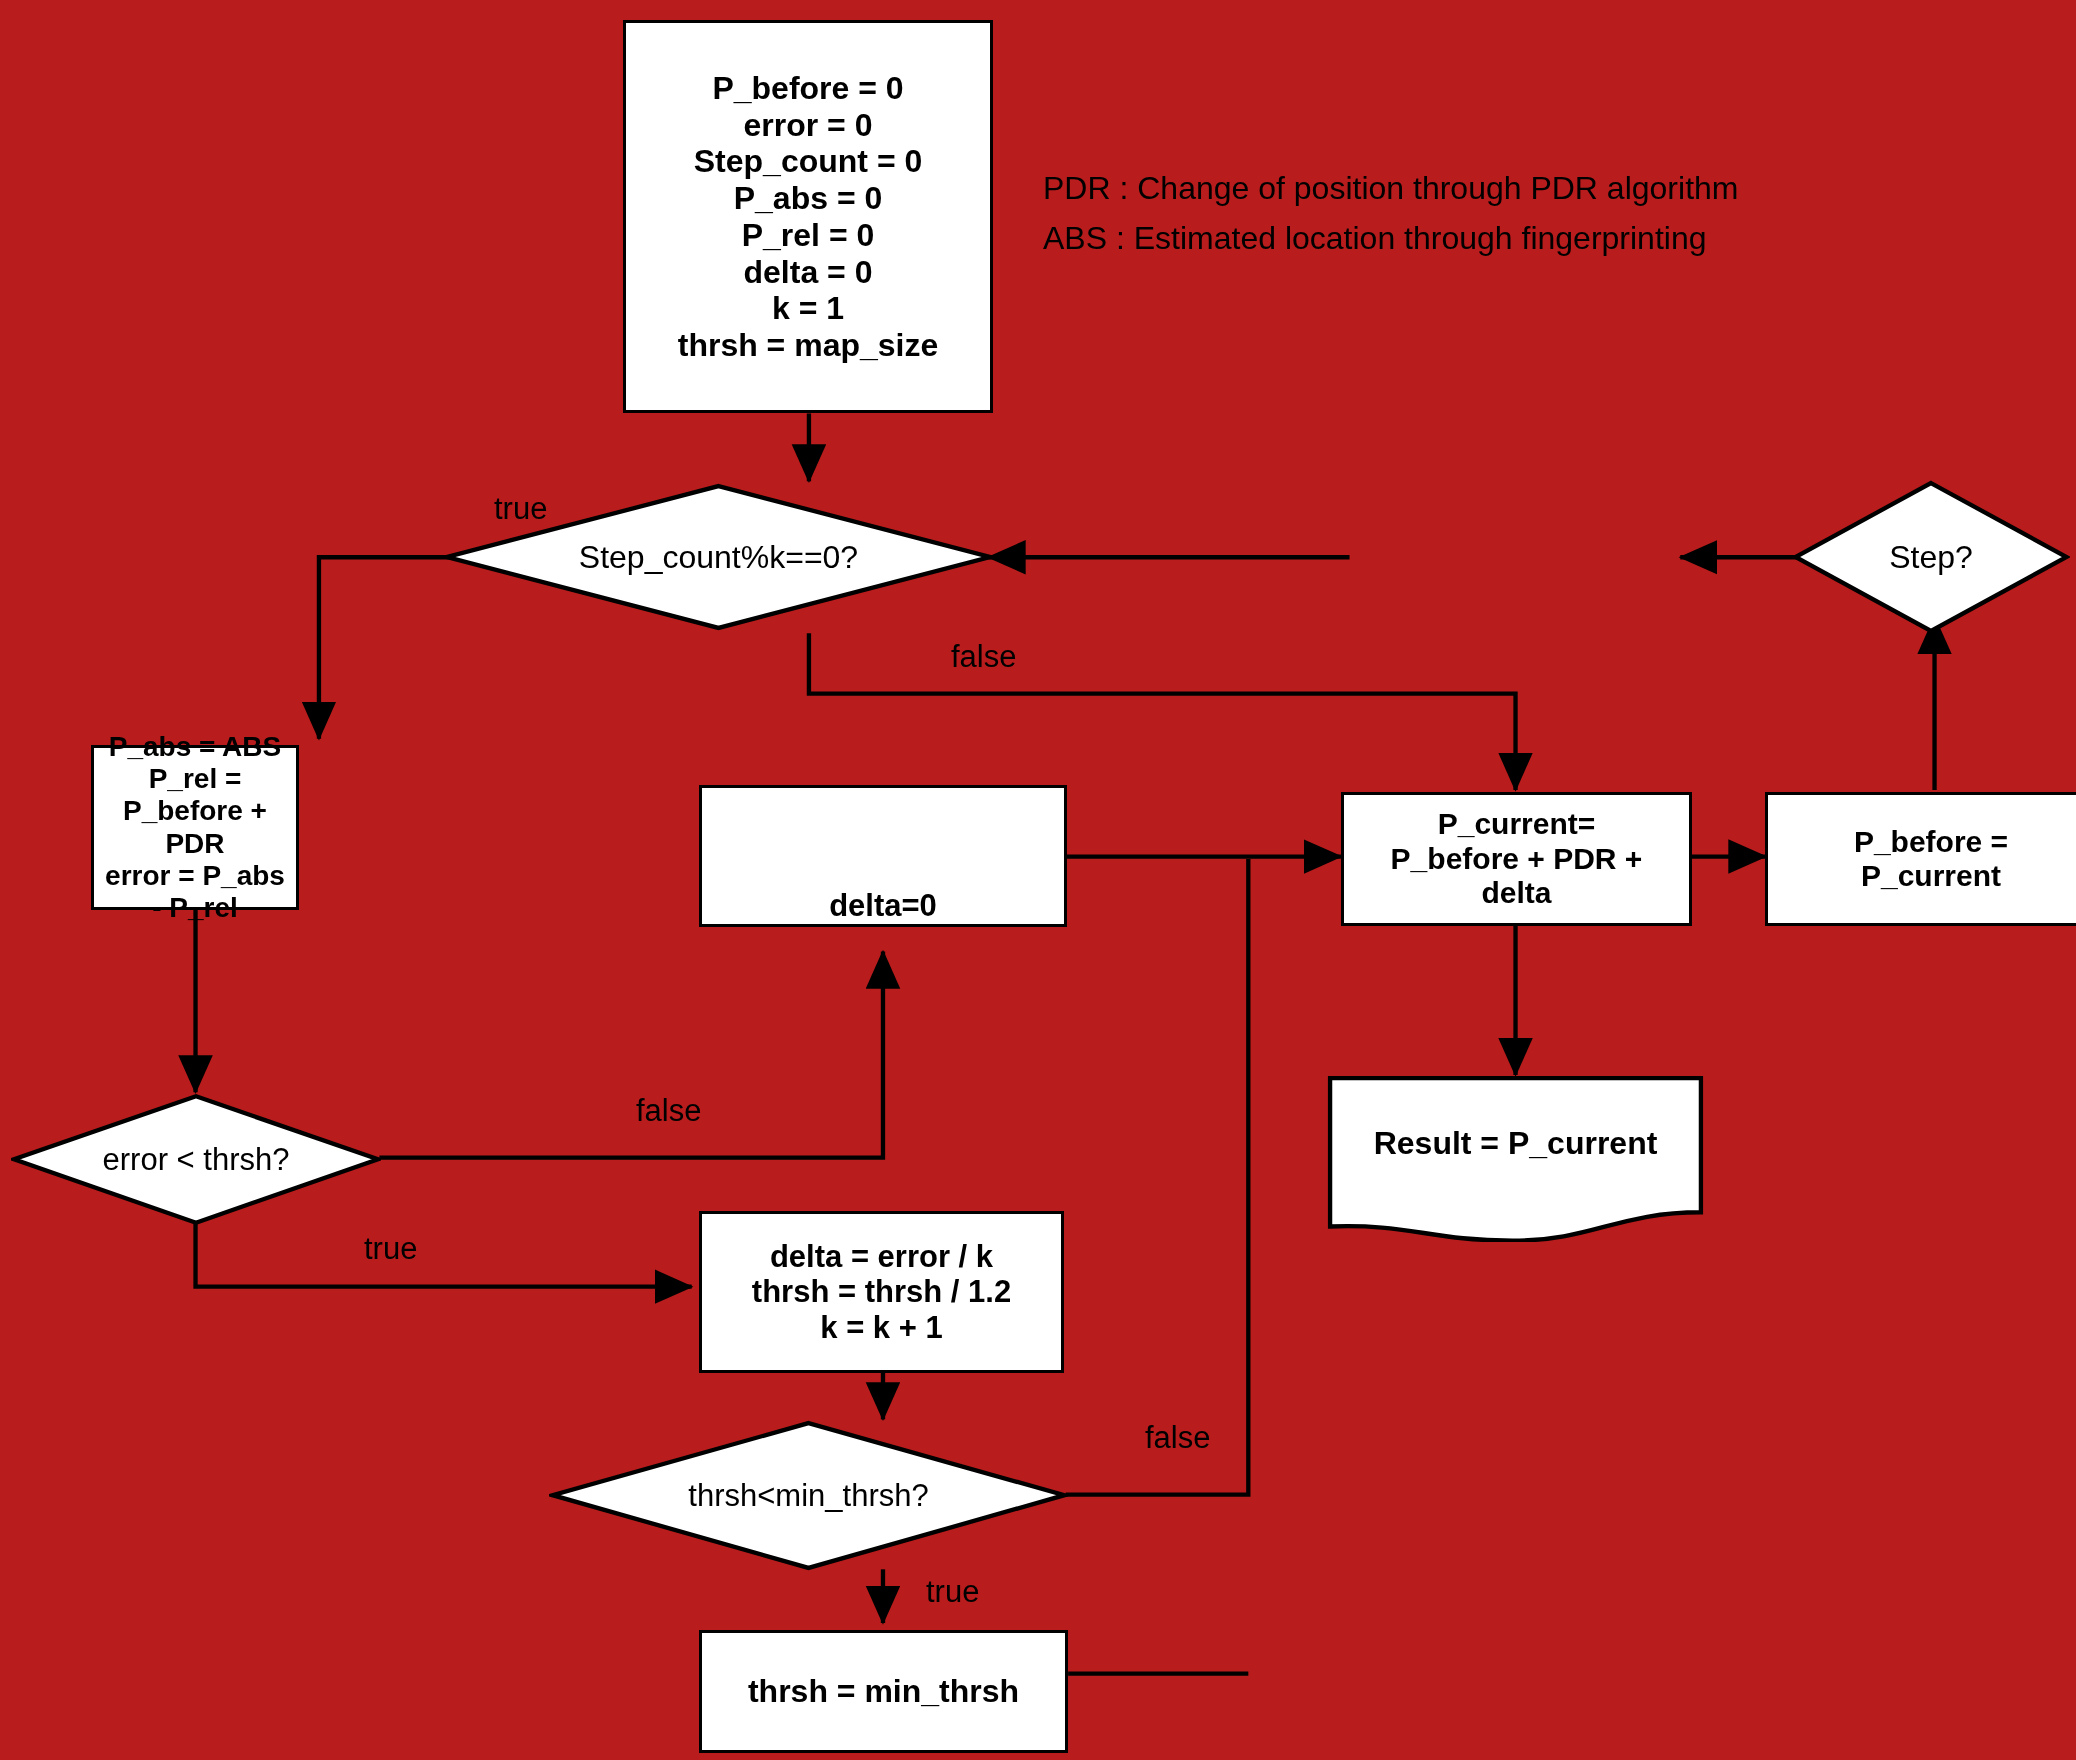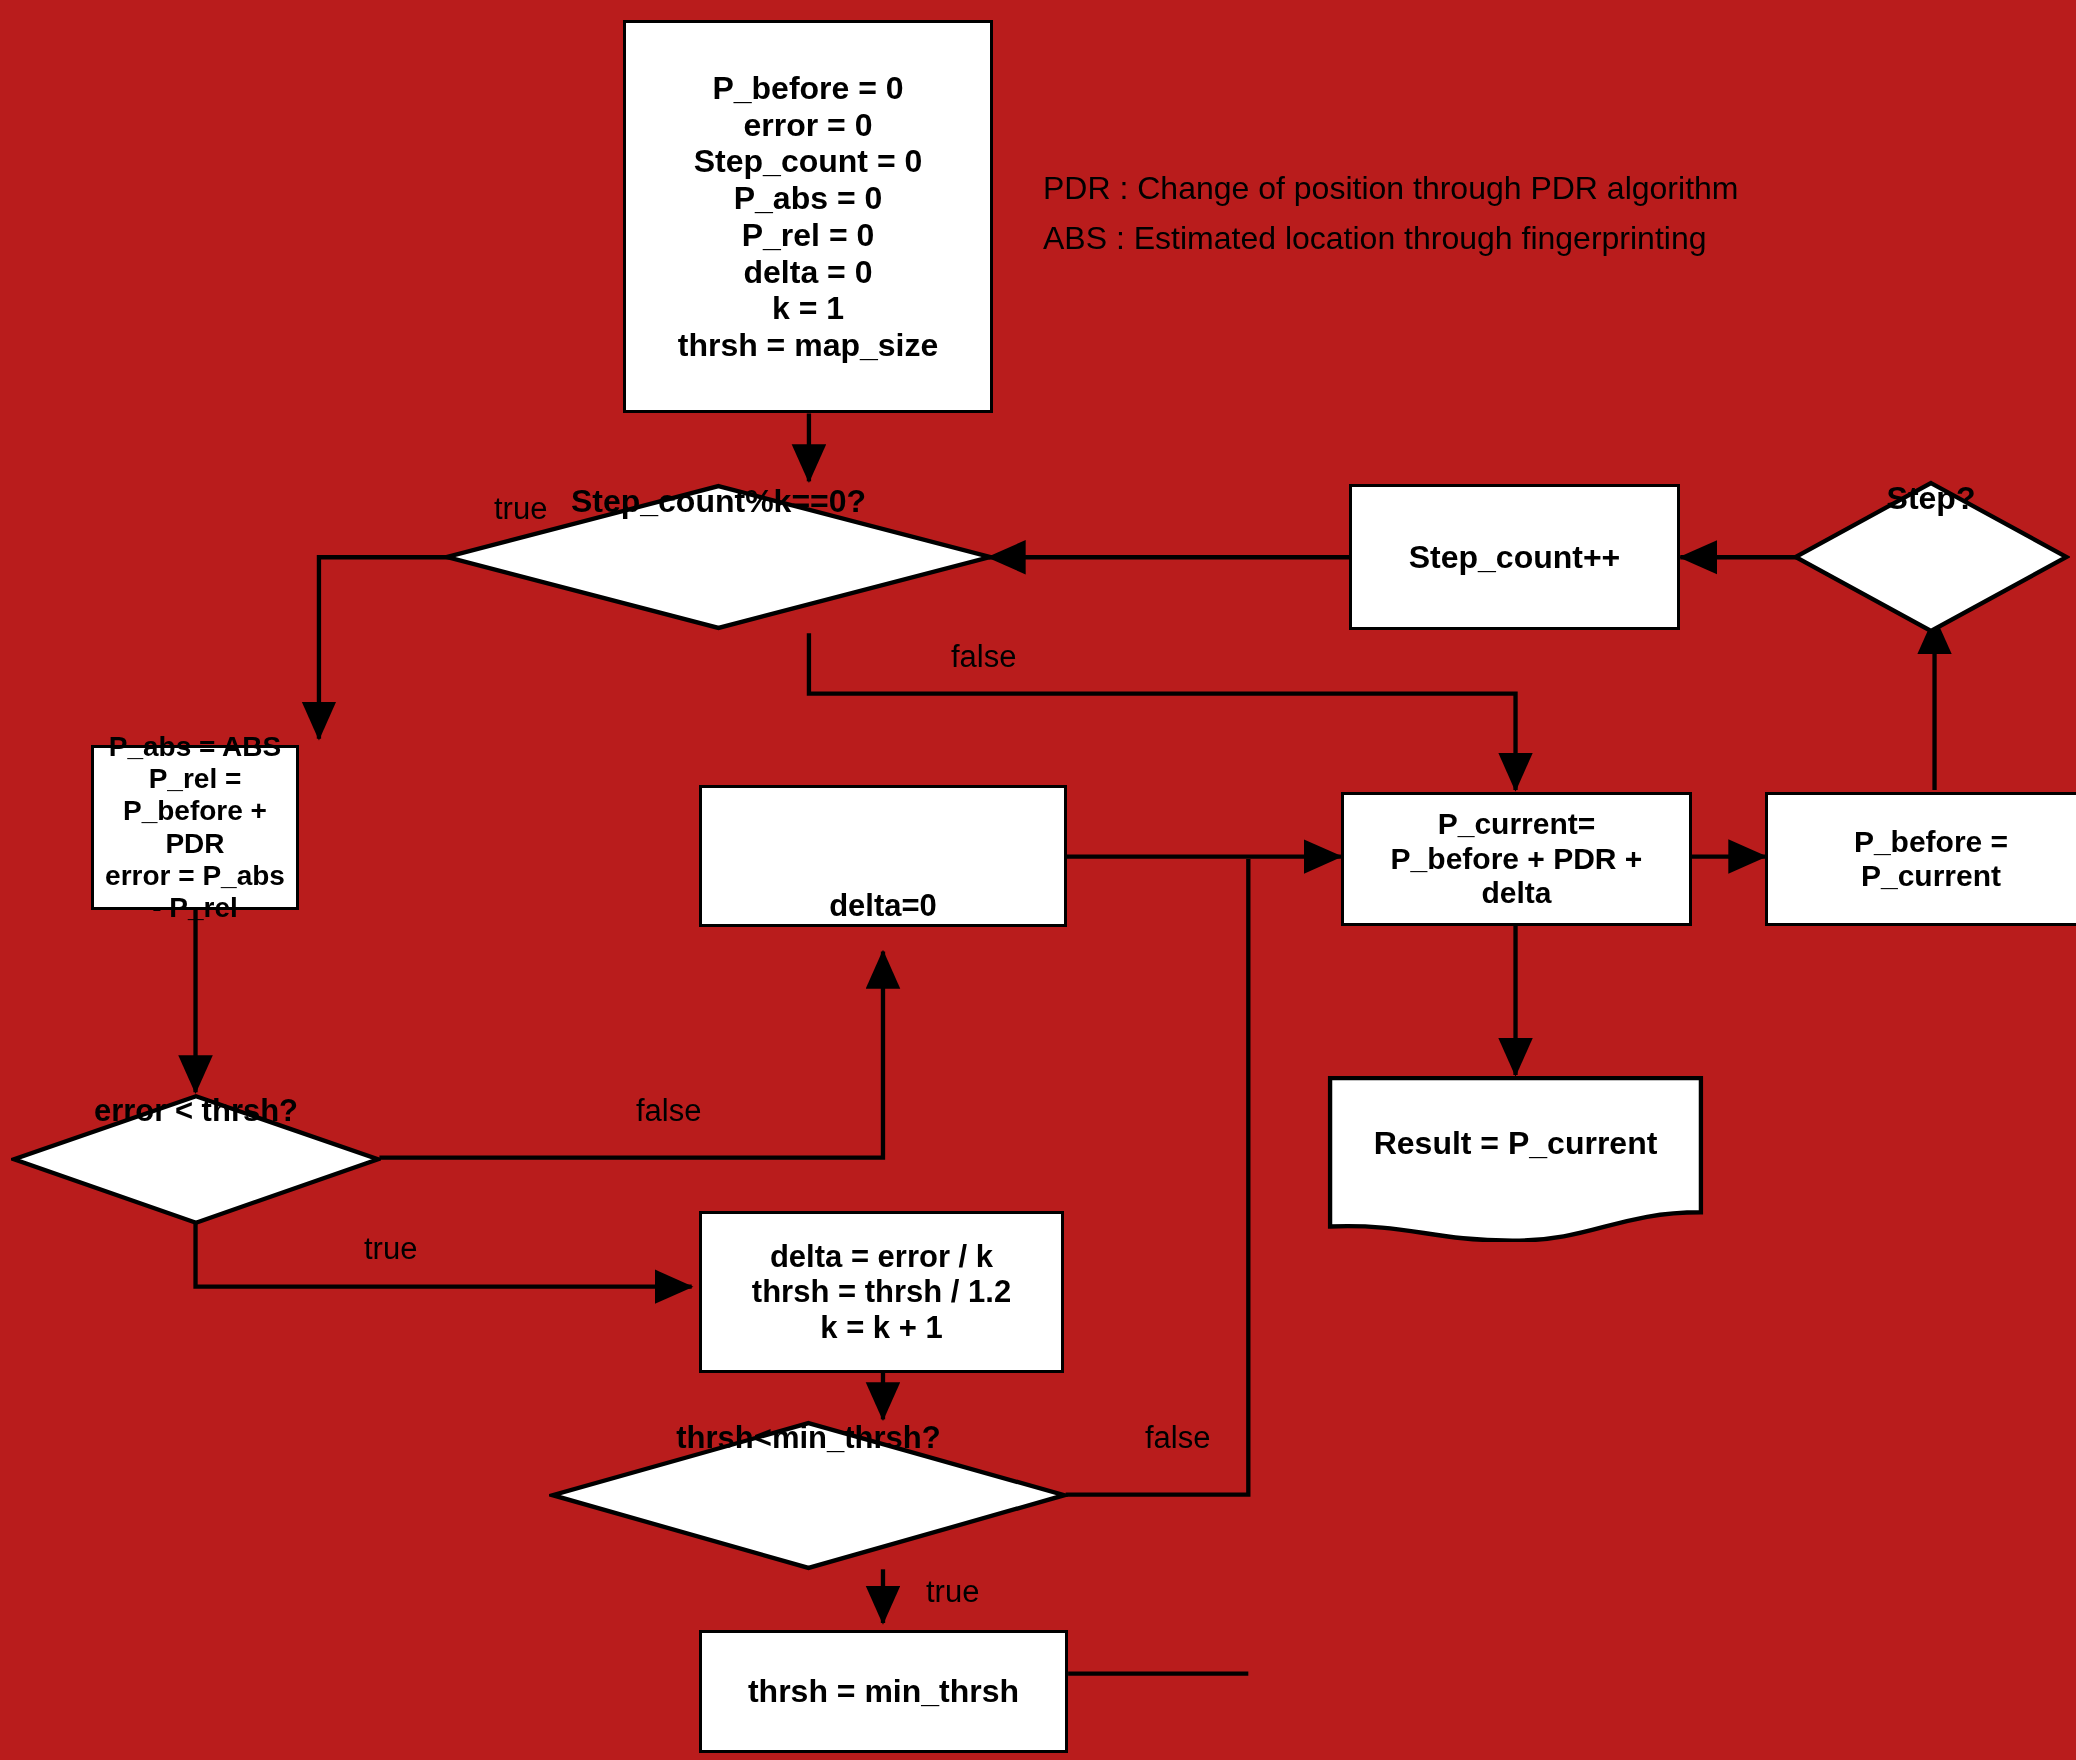--- a/index.html
+++ b/index.html
@@ -3,22 +3,22 @@
 <meta charset="utf-8">
 <style>
   html,body{margin:0;padding:0;background:#ffffff;}
   body{font-family:"Liberation Sans", sans-serif;}
   #stage{position:relative;width:2077px;height:1760px;background:#b91c1c;overflow:hidden;}
   #wires{position:absolute;left:0;top:0;width:2077px;height:1760px;}
   .node{position:absolute;box-sizing:border-box;display:flex;align-items:center;justify-content:center;
         text-align:center;background:#ffffff;color:#000;font-weight:bold;line-height:1.15;}
   .box{border:3.7px solid #000;}
   .node .txt{width:100%;padding:0 5px;white-space:pre-line;}
-  .dia{position:absolute;display:flex;align-items:flex-start;justify-content:center;text-align:center;
-       color:#000;font-weight:bold;}
+  .dia{position:absolute;display:flex;align-items:center;justify-content:center;text-align:center;
+       color:#000;font-weight:normal;}
   .dia svg{position:absolute;left:0;top:0;}
   .dia .txt{position:relative;z-index:2;white-space:pre-line;}
   .lbl{position:absolute;color:#000;font-weight:normal;white-space:nowrap;}
   .legend{position:absolute;color:#000;font-weight:normal;}
   .legend div{white-space:nowrap;}
   .docshape{position:absolute;}
   .docshape .txt{position:absolute;left:0;top:0;width:100%;height:100%;
       display:flex;align-items:center;justify-content:center;font-weight:bold;color:#000;z-index:2;}
 </style>
 </head>
@@ -86,23 +86,20 @@
 
   <div class="dia" style="left:444px;top:483px;width:549px;height:148px;font-size:32px;">
     <svg width="549" height="148" viewBox="0 0 890 240" xmlns="http://www.w3.org/2000/svg">
       <polygon points="445,5 885,120 445,235 5,120" fill="#fff" stroke="#000" stroke-width="7"></polygon>
     </svg>
     <div class="txt">Step_count%k==0?</div>
   </div>
   <div class="lbl" style="left:494px;top:491px;font-size:31px;">true</div>
   <div class="lbl" style="left:951px;top:639px;font-size:31px;">false</div>
 
-  <div class="node box" style="left:1349px;top:484px;width:331px;height:146px;font-size:32px;">
-    <div class="txt">Step_count++</div>
-  </div>
 
   <div class="dia" style="left:1792px;top:480px;width:278px;height:154px;font-size:32px;">
     <svg width="278" height="154" viewBox="0 0 450 250" xmlns="http://www.w3.org/2000/svg">
       <polygon points="225,5 445,125 225,245 5,125" fill="#fff" stroke="#000" stroke-width="7"></polygon>
     </svg>
     <div class="txt">Step?</div>
   </div>
 
   <div class="node box" style="left:91px;top:745px;width:208px;height:165px;font-size:28px;">
     <div class="txt">P_abs = ABS

